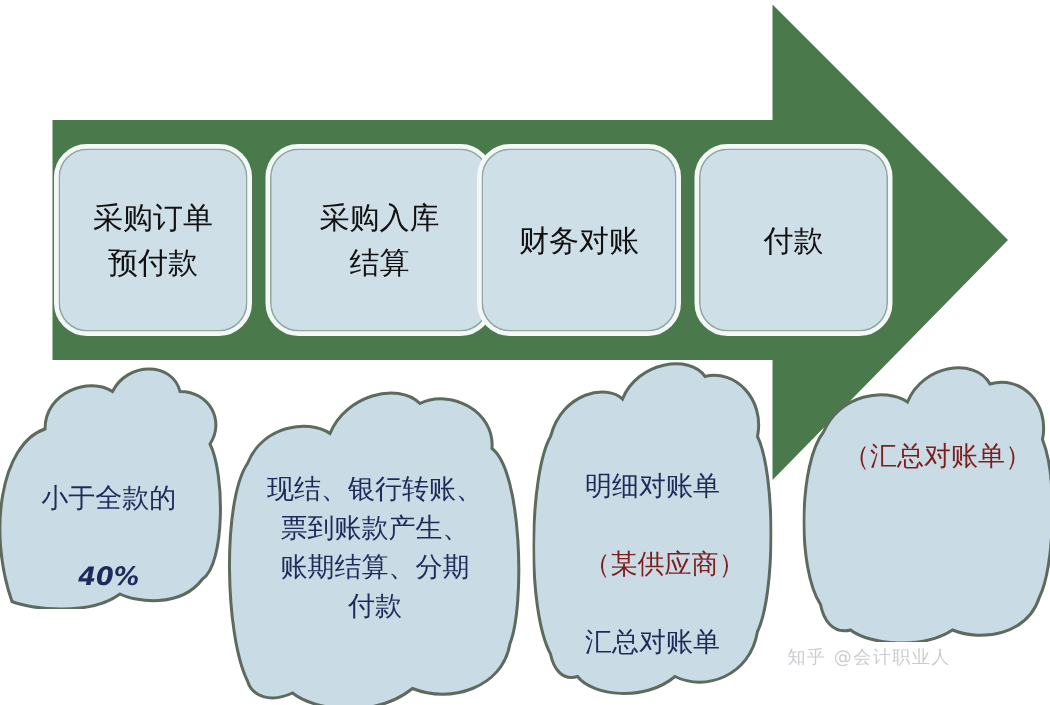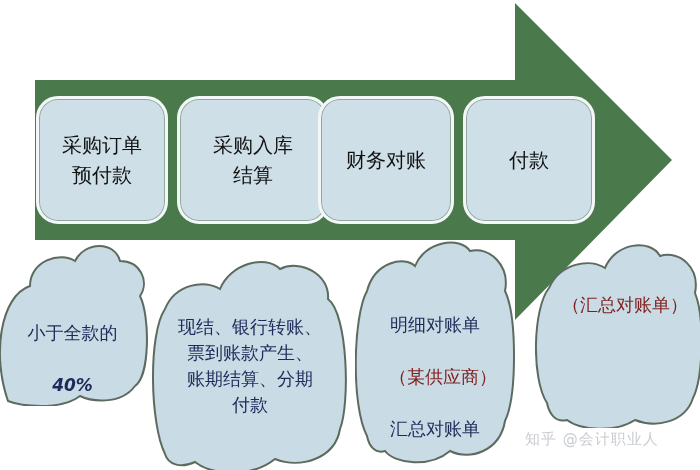--- a/index.html
+++ b/index.html
@@ -5,21 +5,21 @@
   html,body{margin:0;padding:0;}
   body{width:700px;height:470px;background:#ffffff;position:relative;overflow:hidden;font-family:"DejaVu Serif","Liberation Serif",serif;}
   .arrow{position:absolute;left:0;top:0;}
   .box{position:absolute;top:96px;height:128px;background:#cfdfe8;border:3px solid #f4f7f8;border-radius:22px;box-sizing:border-box;display:flex;align-items:center;justify-content:center;text-align:center;font-size:20px;line-height:30px;color:#111;box-shadow:0 0 0 1px #8ea89a inset;}
   .box .t{white-space:pre-line;}
   .cloud{position:absolute;}
   .cloud svg{position:absolute;left:0;top:0;}
   .ctext{position:absolute;text-align:center;font-size:18px;line-height:26px;color:#1f2a5a;white-space:pre-line;}
   .red{color:#7f1d1d;padding-left:16px;}
   .pct{font-family:"DejaVu Sans",sans-serif;font-style:italic;font-weight:bold;font-size:17px;}
-  .wm{position:absolute;left:525px;top:430px;font-family:"DejaVu Sans",sans-serif;font-size:15px;color:#c9ccd0;letter-spacing:1px;}
+  .wm{position:absolute;left:525px;top:430px;font-family:"DejaVu Sans",sans-serif;font-size:12px;color:#c9ccd0;letter-spacing:1px;}
 </style>
 </head>
 <body>
 
 <svg class="arrow" width="700" height="470">
   <polygon points="35,80 515,80 515,3 672,160 515,320 515,240 35,240" fill="#4a7a4c"></polygon>
 </svg>
 
 <div class="box" style="left:36px;width:132px;align-items:center;">
   <span class="t">采购订单

